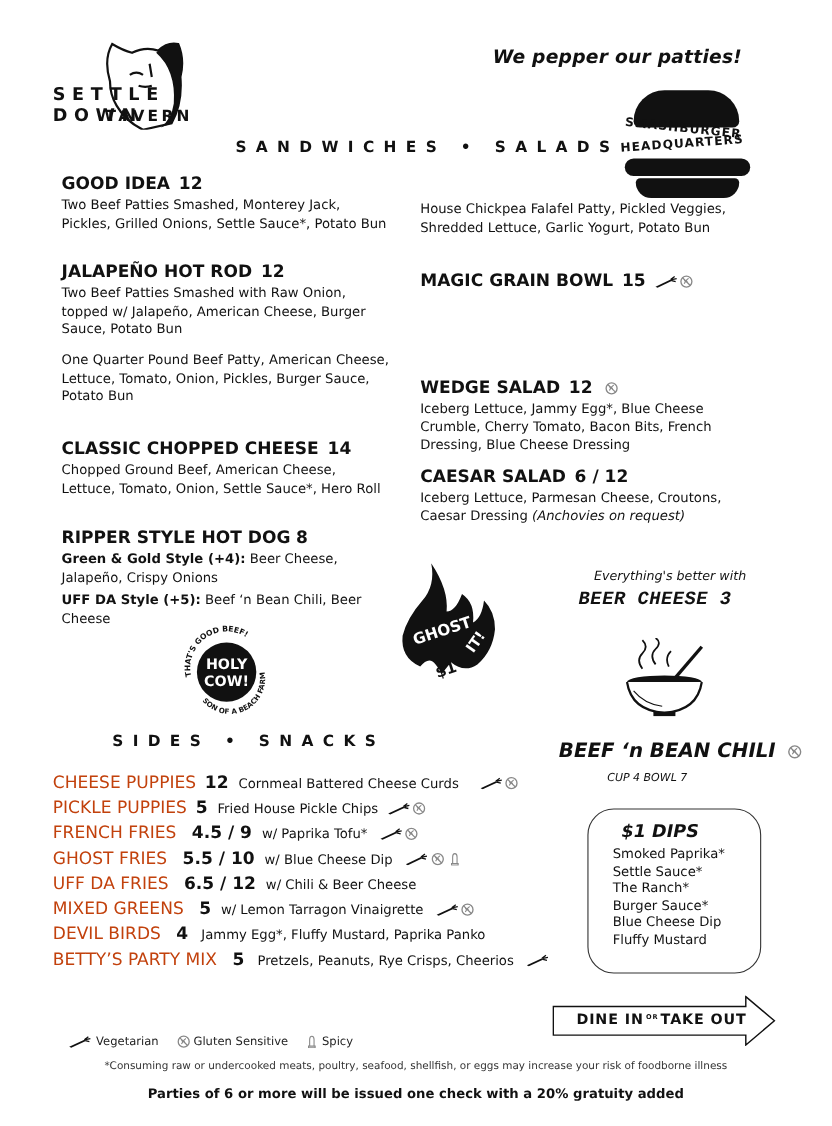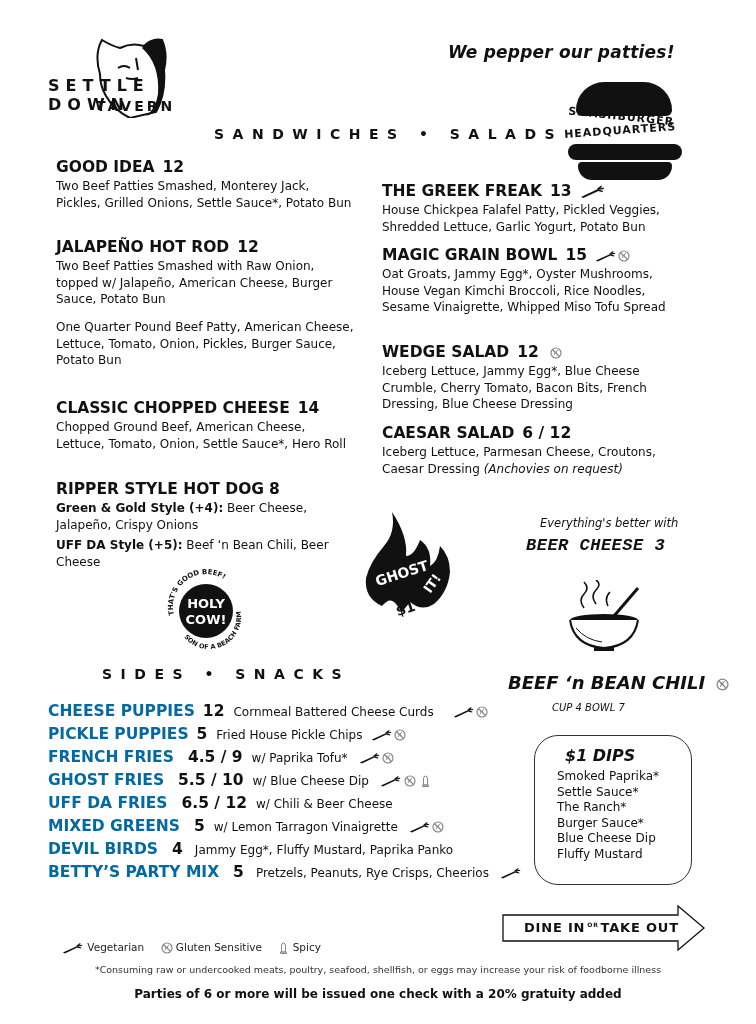--- a/index.html
+++ b/index.html
@@ -40,21 +40,21 @@
   .ghost { left: 362px; top: 512px; width: 92px; height: 108px; }
 
   .beer-lead { left: 540px; top: 516px; font-style: italic; font-size: 11.5px; color: #111; }
   .beer-title { left: 526px; top: 536px; font-weight: bold; font-style: italic; font-size: 17px; letter-spacing: 0.5px; color: #111; font-family: Liberation Mono, monospace; }
 
   .bowl { left: 566px; top: 580px; width: 80px; height: 75px; }
   .chili-title { left: 508px; top: 672px; font-weight: bold; font-style: italic; font-size: 18px; color:#111; white-space: nowrap; }
   .chili-sub { left: 552px; top: 702px; font-style: italic; font-size: 10px; color:#111; }
 
   .side { position: absolute; left: 48px; white-space: nowrap; }
-  .side .name { font-weight: bold; font-size: 15.5px; color:#0369a1; }
+  .side .name { font-weight: normal; font-size: 15.5px; color:#c2410c; }
   .side .price { font-weight: bold; font-size: 15.5px; margin-left: 8px; }
   .side .desc { font-size: 12px; margin-left: 9px; color:#111; }
 
   .dips { left: 534px; top: 735px; width: 158px; height: 150px; border: 1.5px solid #333; border-radius: 24px; padding: 10px 0 0 22px; }
   .dips .title { font-weight: bold; font-style: italic; font-size: 16px; margin-left: 8px; margin-bottom: 4px; }
   .dips .line { font-size: 12px; line-height: 15.5px; }
 
   .dine { left: 502px; top: 905px; width: 204px; height: 46px; }
   .dine-label { position:absolute; left: 22px; top: 15px; font-weight: bold; font-size: 13px; letter-spacing: 0.8px; color:#111; white-space: nowrap; }
   .dine-label .or { font-size: 6px; vertical-align: 5px; margin: 0 2px; }
@@ -125,35 +125,30 @@
   <div class="desc">Chopped Ground Beef, American Cheese, Lettuce, Tomato, Onion, Settle Sauce*, Hero Roll</div>
 </div>
 
 <div class="item" style="left:56px; top:479px;">
   <div class="name"><span>RIPPER STYLE HOT DOG</span><span class="price" style="margin-left:5px;">8</span></div>
   <div class="desc"><b>Green &amp; Gold Style (+4):</b><span> Beer Cheese, Jalapeño, Crispy Onions</span></div>
   <div class="sub"><b>UFF DA Style (+5):</b><span> Beef ‘n Bean Chili, Beer Cheese</span></div>
 </div>
 
 <div class="item" style="left:382px; top:181px; width:290px;">
-  <div class="name"><span>THE GREEK FREAK</span><span class="price">13</span>
-    <svg class="icon" width="26" height="13">
-        <use href="#veg"></use>
-      </svg></div>
   <div class="desc">House Chickpea Falafel Patty, Pickled Veggies, Shredded Lettuce, Garlic Yogurt, Potato Bun</div>
 </div>
 
 <div class="item" style="left:382px; top:245px; width:290px;">
   <div class="name"><span>MAGIC GRAIN BOWL</span><span class="price">15</span>
     <svg class="icon" width="22" height="12">
         <use href="#veg"></use>
       </svg><svg class="icon" width="12" height="12" style="margin-left:1px">
         <use href="#gf"></use>
       </svg></div>
-  <div class="desc">Oat Groats, Jammy Egg*, Oyster Mushrooms, House Vegan Kimchi Broccoli, Rice Noodles, Sesame Vinaigrette, Whipped Miso Tofu Spread</div>
 </div>
 
 <div class="item" style="left:382px; top:342px; width:290px;">
   <div class="name"><span>WEDGE SALAD</span><span class="price">12</span>
     <svg class="icon" width="12" height="12" style="margin-left:6px">
         <use href="#gf"></use>
       </svg></div>
   <div class="desc">Iceberg Lettuce, Jammy Egg*, Blue Cheese Crumble, Cherry Tomato, Bacon Bits, French Dressing, Blue Cheese Dressing</div>
 </div>
 

